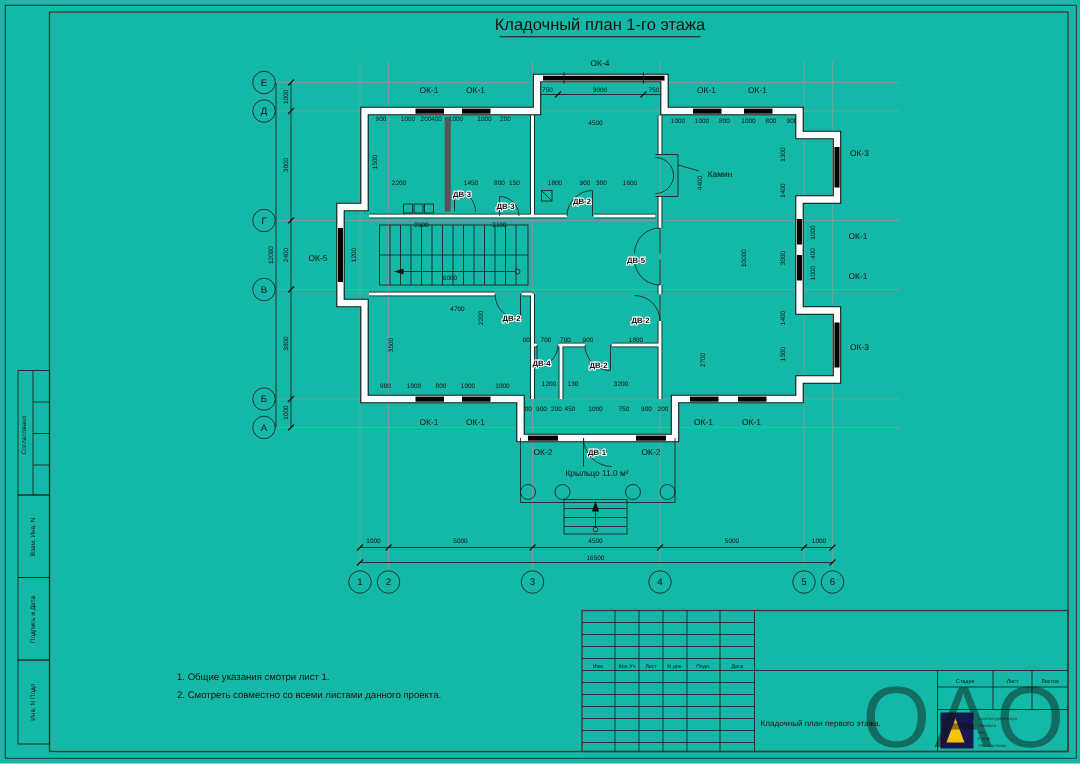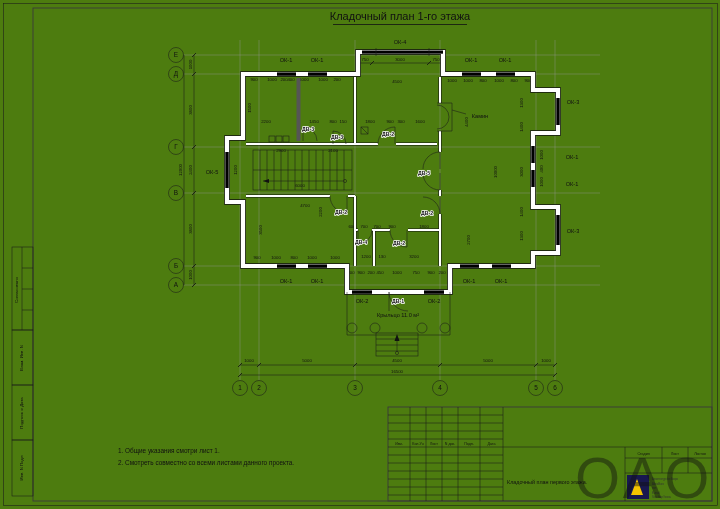--- a/index.html
+++ b/index.html
@@ -1,16 +1,16 @@
 <!DOCTYPE html>
 <html><head>
 <meta charset="utf-8">
 <style>
   html,body{margin:0;padding:0;background:#e8e8e8;}
-  .page{width:720px;height:509px;position:relative;background:#4d7c0f;overflow:hidden;
+  .page{width:720px;height:509px;position:relative;background:#14b8a6;overflow:hidden;
         font-family:"Liberation Sans", sans-serif;}
   svg{position:absolute;left:0;top:0;}
   svg text{font-family:"Liberation Sans", sans-serif;fill:#111;}
   .ttl{font-size:11px;text-anchor:middle;}
   .d{font-size:4.3px;text-anchor:middle;}
   .wl{font-size:5.6px;text-anchor:middle;}
   .dl{font-size:5.2px;font-weight:bold;text-anchor:middle;paint-order:stroke;stroke:#fff;stroke-width:1.4px;}
   .ax{font-size:6.4px;text-anchor:middle;}
   .nt{font-size:6.4px;}
   .st{font-size:3.6px;text-anchor:middle;}

